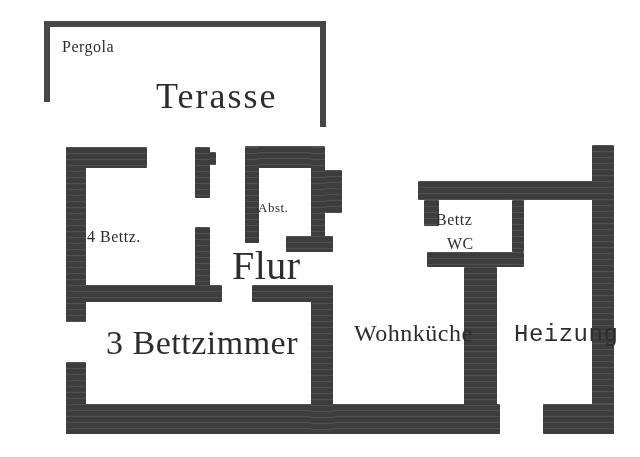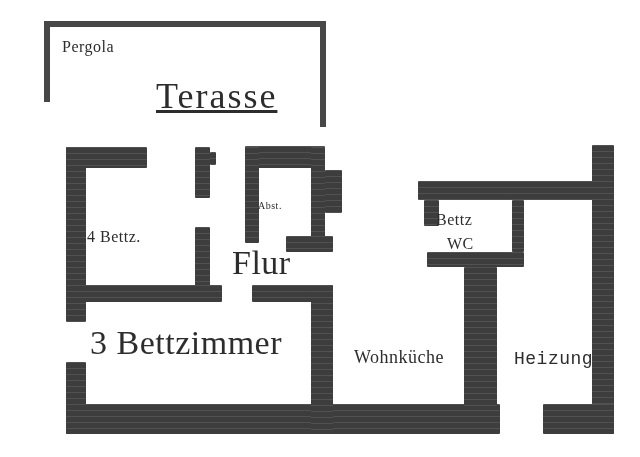--- a/index.html
+++ b/index.html
@@ -32,24 +32,24 @@
     background:var(--color-outline);
   }
   .room-label{
     position:absolute;
     color:var(--color-text);
     white-space:nowrap;
     line-height:1;
     letter-spacing:0.5px;
   }
   .lbl-sm{font-size:16px;}
-  .lbl-xs{font-size:10px;}
-  .lbl-md{font-size:18px;margin-top:27px;}
-  .lbl-lg{font-size:34px;}
-  .lbl-xl{font-size:34px;}
+  .lbl-xs{font-size:13px;}
+  .lbl-md{font-size:24px;}
+  .lbl-lg{font-size:40px;}
+  .lbl-xl{font-size:34px;margin-left:16px;}
   .lbl-terasse{font-size:36px;letter-spacing:2px;}
 </style>
 </head>
 <body>
 
 <div class="stage">
 
   <div class="outline" style="left:45px;top:21px;width:281px;height:6px;"></div>
   <div class="outline" style="left:44px;top:21px;width:6px;height:81px;"></div>
   <div class="outline" style="left:320px;top:21px;width:6px;height:106px;"></div>
@@ -75,21 +75,21 @@
   <div class="wall" style="left:252px;top:285px;width:81px;height:17px;"></div>
   <div class="wall" style="left:311px;top:285px;width:22px;height:149px;"></div>
 
   <div class="wall" style="left:418px;top:181px;width:196px;height:19px;"></div>
   <div class="wall" style="left:424px;top:200px;width:15px;height:26px;"></div>
   <div class="wall" style="left:427px;top:252px;width:97px;height:15px;"></div>
   <div class="wall" style="left:512px;top:200px;width:12px;height:52px;"></div>
   <div class="wall" style="left:464px;top:267px;width:33px;height:140px;"></div>
 
   <span class="room-label lbl-sm" style="left:62px;top:39px;">Pergola</span>
-  <span class="room-label lbl-terasse" style="left:156px;top:78px;text-decoration:underline;">Terasse</span>
+  <span class="room-label lbl-terasse" style="left:156px;top:78px;">Terasse</span>
   <span class="room-label lbl-sm" style="left:87px;top:229px;">4 Bettz.</span>
   <span class="room-label lbl-xs" style="left:258px;top:201px;">Abst.</span>
   <span class="room-label lbl-lg" style="left:232px;top:246px;">Flur</span>
   <span class="room-label lbl-xl" style="left:90px;top:326px;">3 Bettzimmer</span>
   <span class="room-label lbl-sm" style="left:436px;top:212px;">Bettz</span>
   <span class="room-label lbl-sm" style="left:436px;top:236px;margin-left:11px;">WC</span>
   <span class="room-label lbl-md" style="left:354px;top:321px;">Wohnküche</span>
   <span class="room-label lbl-md" style="left:514px;top:323px;font-family:Liberation Mono, monospace;">Heizung</span>
 
 </div>

